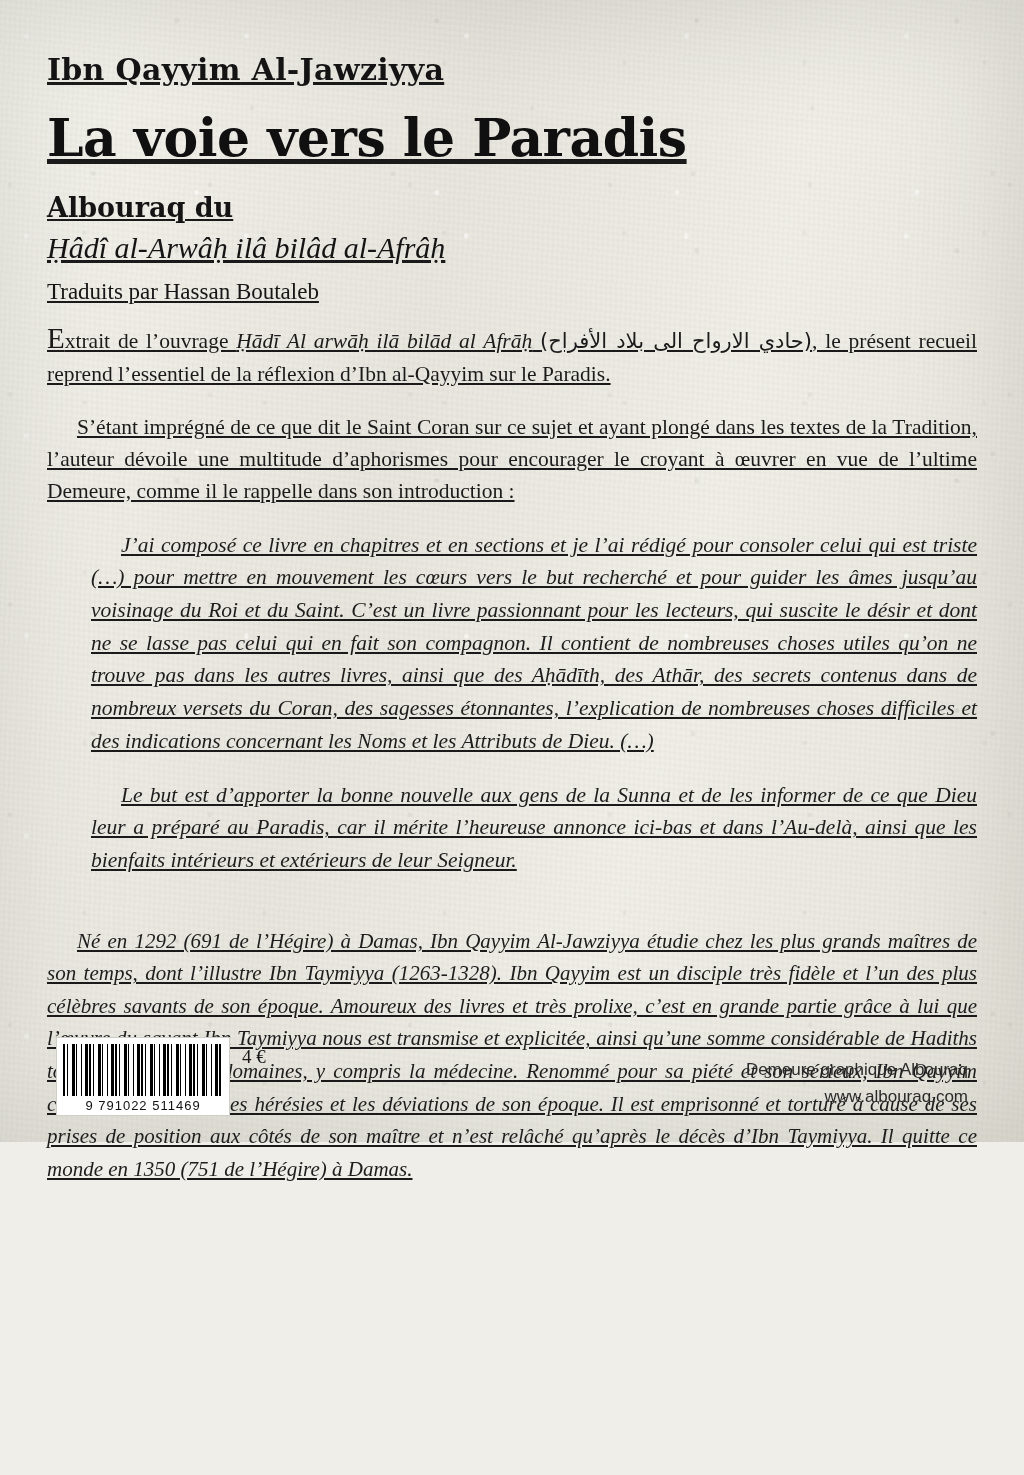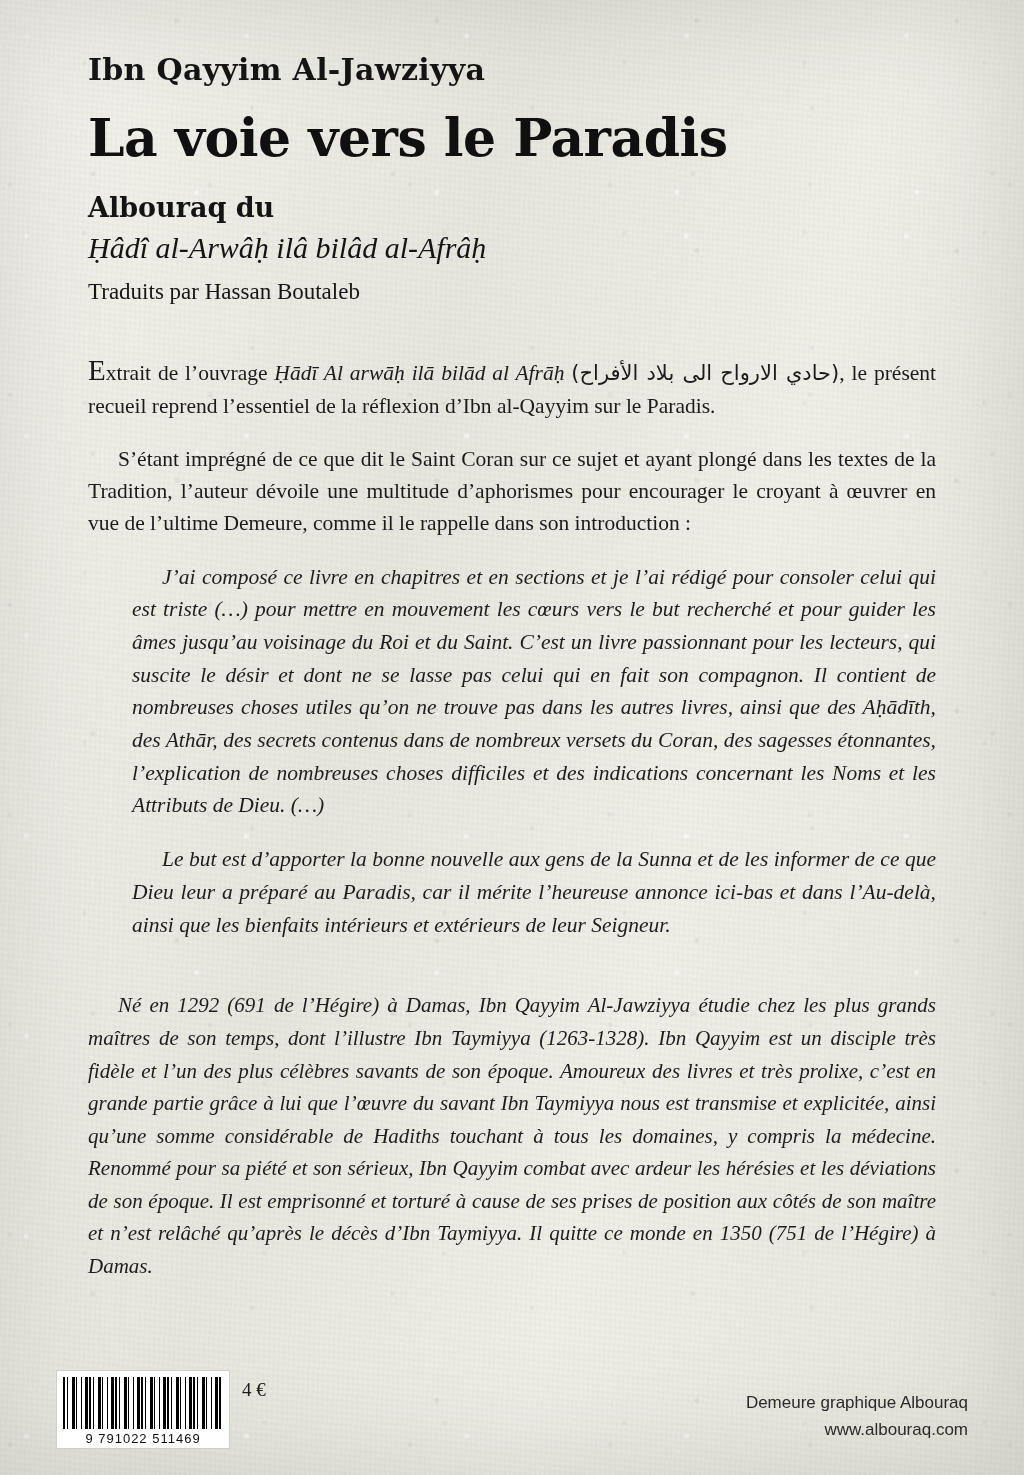--- a/index.html
+++ b/index.html
@@ -11,34 +11,35 @@
     height: 1475px;
     background: #efeee8;
     font-family: "Liberation Serif", serif;
     color: #1a1a1a;
     overflow: hidden;
   }
   
   .page {
     position: relative;
     width: 1024px;
-    height: 1475px;
+    height: 1142px;
     box-sizing: border-box;
     background-color: #eceae2;
     background-image:
       radial-gradient(circle at 12% 18%, rgba(255,255,255,0.55) 0 2px, rgba(0,0,0,0) 3px),
       radial-gradient(circle at 68% 9%, rgba(120,120,110,0.10) 0 2px, rgba(0,0,0,0) 3px),
       radial-gradient(circle at 31% 62%, rgba(120,120,110,0.09) 0 2px, rgba(0,0,0,0) 3px),
       radial-gradient(circle at 82% 74%, rgba(255,255,255,0.5) 0 2px, rgba(0,0,0,0) 3px),
       radial-gradient(circle at 47% 37%, rgba(120,120,110,0.07) 0 1.5px, rgba(0,0,0,0) 3px),
       radial-gradient(circle at 90% 45%, rgba(120,120,110,0.08) 0 1.5px, rgba(0,0,0,0) 3px),
       radial-gradient(circle at 5% 88%, rgba(120,120,110,0.08) 0 2px, rgba(0,0,0,0) 3px),
       linear-gradient(105deg, rgba(245,244,238,0.9) 0%, rgba(228,227,218,0.55) 38%, rgba(240,239,232,0.85) 64%, rgba(226,225,215,0.6) 100%);
     background-size: 220px 200px, 260px 230px, 300px 280px, 240px 260px, 180px 170px, 280px 240px, 200px 210px, 100% 100%;
-    padding: 0 88px;
+    padding: 0 47px;
+    text-decoration: underline;
   }
   .page:before {
     content: "";
     position: absolute;
     inset: 0;
     pointer-events: none;
     background-image:
       repeating-linear-gradient(92deg, rgba(0,0,0,0.012) 0 2px, rgba(255,255,255,0.02) 2px 5px),
       repeating-linear-gradient(6deg, rgba(0,0,0,0.010) 0 3px, rgba(255,255,255,0.015) 3px 6px);
     mix-blend-mode: multiply;
@@ -93,21 +94,21 @@
   }
   .body-text {
     font-family: "Liberation Serif", serif;
     font-size: 21.5px;
     line-height: 1.47;
     text-align: justify;
     margin-top: 20px;
     color: #1b1b1b;
   }
   .body-text.first {
-    margin-top: 44px;
+    margin-top: 12px;
   }
   .body-text .dropcap {
     font-size: 29px;
   }
   .arabic {
     font-family: "DejaVu Sans", sans-serif;
     font-size: 21px;
     direction: rtl;
     unicode-bidi: embed;
   }

